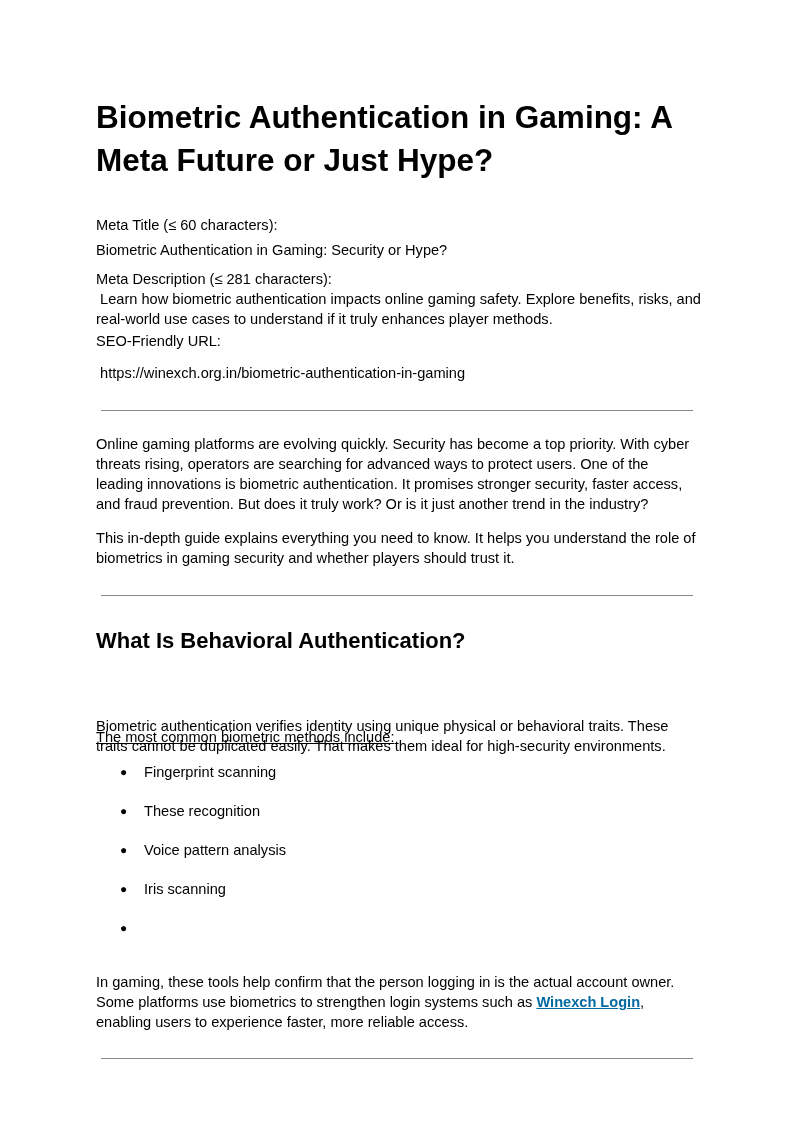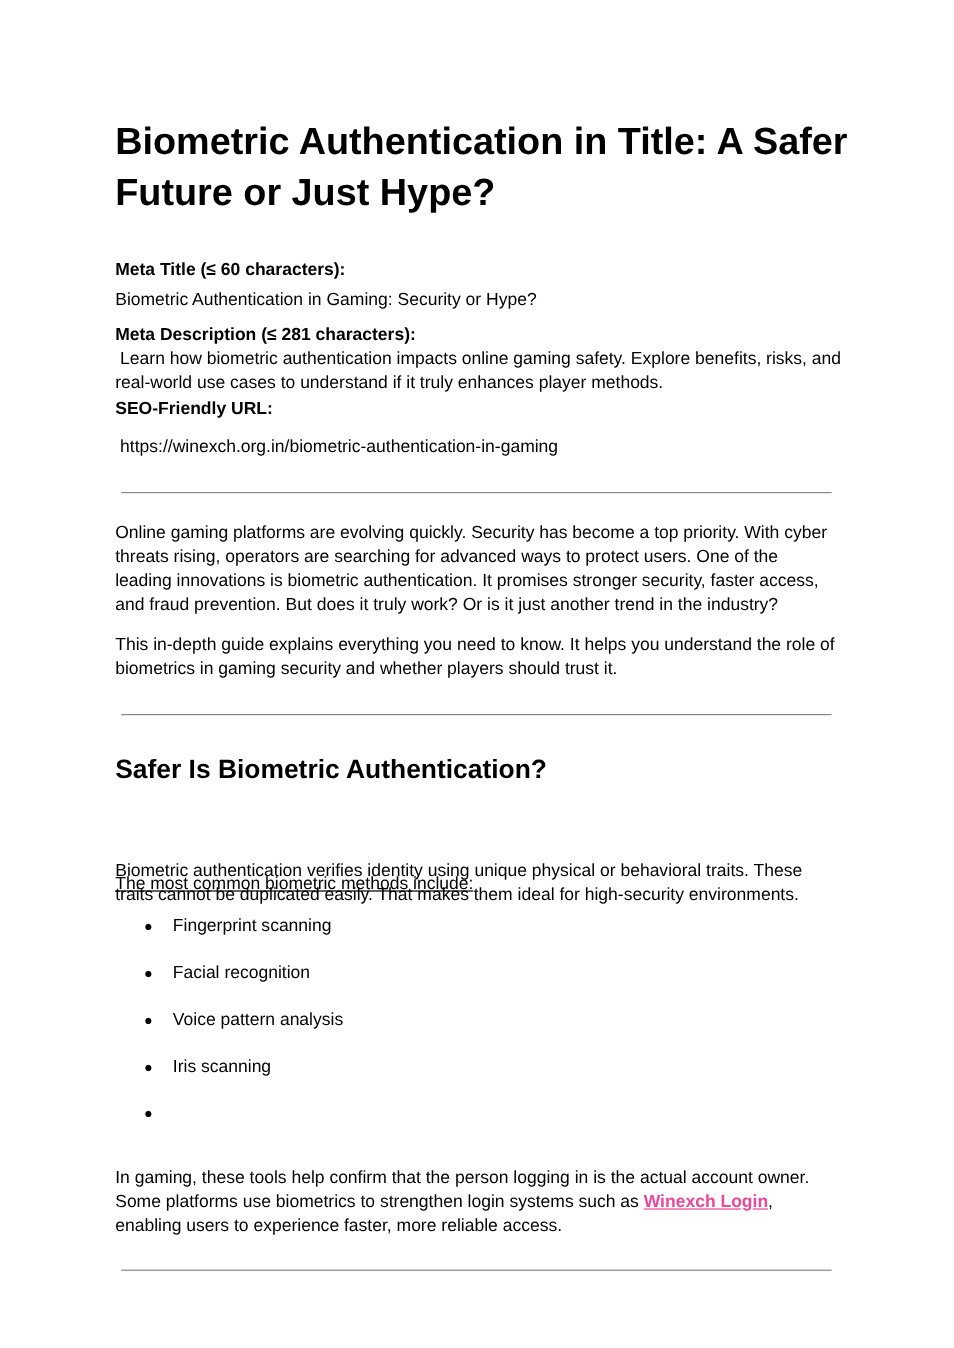--- a/index.html
+++ b/index.html
@@ -1,57 +1,57 @@
 <!DOCTYPE html>
 <html><head>
 <meta charset="utf-8">
 <style>
   html, body { margin: 0; padding: 0; background: #ffffff; }
   body { width: 795px; height: 1123px; position: relative; overflow: hidden;
          font-family: "Liberation Sans", sans-serif; color: #000000; }
   .abs { position: absolute; left: 96px; margin: 0; }
   .title { top: 96px; width: 620px; font-size: 31.5px; font-weight: bold; line-height: 43px; }
-  .label { font-size: 14.6px; font-weight: bold; line-height: 19px; }
+  .label { font-size: 14.6px; font-weight: normal; line-height: 19px; }
   .body { font-size: 14.6px; line-height: 20px; width: 610px; }
   .h2 { top: 626px; font-size: 22px; font-weight: bold; line-height: 30px; }
   .rule { position: absolute; left: 101px; width: 592px; height: 0; border-top: 1.5px solid #888888; }
   ul.list { position: absolute; left: 96px; top: 762px; margin: 0; padding: 0; list-style: none; }
   ul.list li { position: relative; padding-left: 48px; font-size: 14.6px; line-height: 20px; height: 39px; }
   ul.list li .bullet { position: absolute; left: 24px; top: 0; font-size: 12px; line-height: 20px; }
-  a.link { color: #ec4899; font-weight: bold; text-decoration: underline; }
+  a.link { color: #0369a1; font-weight: bold; text-decoration: underline; }
 </style>
 </head>
 <body>
 
-<h1 class="abs title">Biometric Authentication in Title: A Safer Future or Just Hype?</h1>
+<h1 class="abs title">Biometric Authentication in Gaming: A Meta Future or Just Hype?</h1>
 
 <div class="abs label" style="top:216px;">Meta Title (≤ 60 characters):</div>
 <div class="abs body" style="top:240px;"> Biometric Authentication in Gaming: Security or Hype?</div>
 
 <div class="abs label" style="top:270px;">Meta Description (≤ 281 characters):</div>
 <div class="abs body" style="top:289px; white-space: pre-wrap;"> Learn how biometric authentication impacts online gaming safety. Explore benefits, risks, and real-world use cases to understand if it truly enhances player methods.</div>
 
 <div class="abs label" style="top:332px;">SEO-Friendly URL:</div>
 <div class="abs body" style="top:363px; white-space: pre;"> https://winexch.org.in/biometric-authentication-in-gaming</div>
 
 <div class="rule" style="top:410px;"></div>
 
 <p class="abs body" style="top:434px; width:600px;">Online gaming platforms are evolving quickly. Security has become a top priority. With cyber threats rising, operators are searching for advanced ways to protect users. One of the leading innovations is biometric authentication. It promises stronger security, faster access, and fraud prevention. But does it truly work? Or is it just another trend in the industry?</p>
 <p class="abs body" style="top:528px; width:600px;">This in-depth guide explains everything you need to know. It helps you understand the role of biometrics in gaming security and whether players should trust it.</p>
 
 <div class="rule" style="top:595px;"></div>
 
-<h2 class="abs h2">Safer Is Biometric Authentication?</h2>
+<h2 class="abs h2">What Is Behavioral Authentication?</h2>
 
 <p class="abs body" style="top:672px; width:600px;margin-top:44px;">Biometric authentication verifies identity using unique physical or behavioral traits. These traits cannot be duplicated easily. That makes them ideal for high-security environments.</p>
 <p class="abs body" style="top:727px;text-decoration:underline;">The most common biometric methods include:</p>
 
 <ul class="list">
   <li><span class="bullet">●</span><span>Fingerprint scanning</span></li>
-  <li><span class="bullet">●</span><span>Facial recognition</span></li>
+  <li><span class="bullet">●</span><span>These recognition</span></li>
   <li><span class="bullet">●</span><span>Voice pattern analysis</span></li>
   <li><span class="bullet">●</span><span>Iris scanning</span></li>
   <li><span class="bullet">●</span></li>
 </ul>
 
 <p class="abs body" style="top:972px; width:600px;"><span>In gaming, these tools help confirm that the person logging in is the actual account owner. Some platforms use biometrics to strengthen login systems such as </span><a class="link" href="#">Winexch Login</a><span>, enabling users to experience faster, more reliable access.</span></p>
 
 <div class="rule" style="top:1058px;"></div>
 
 </body></html>

